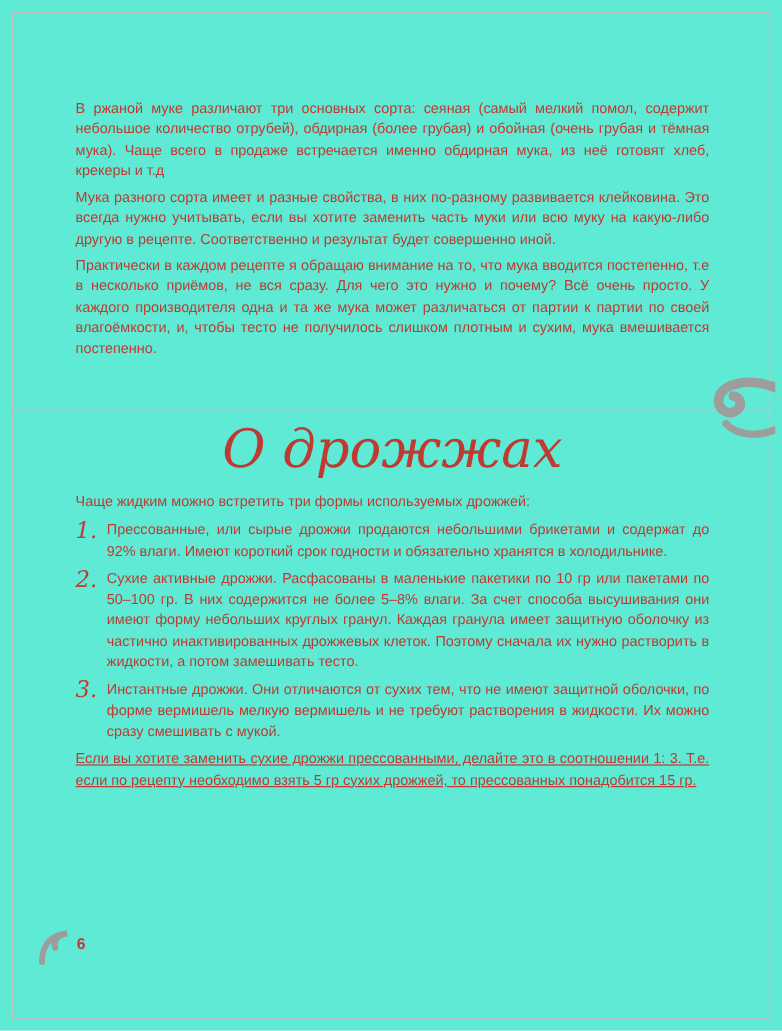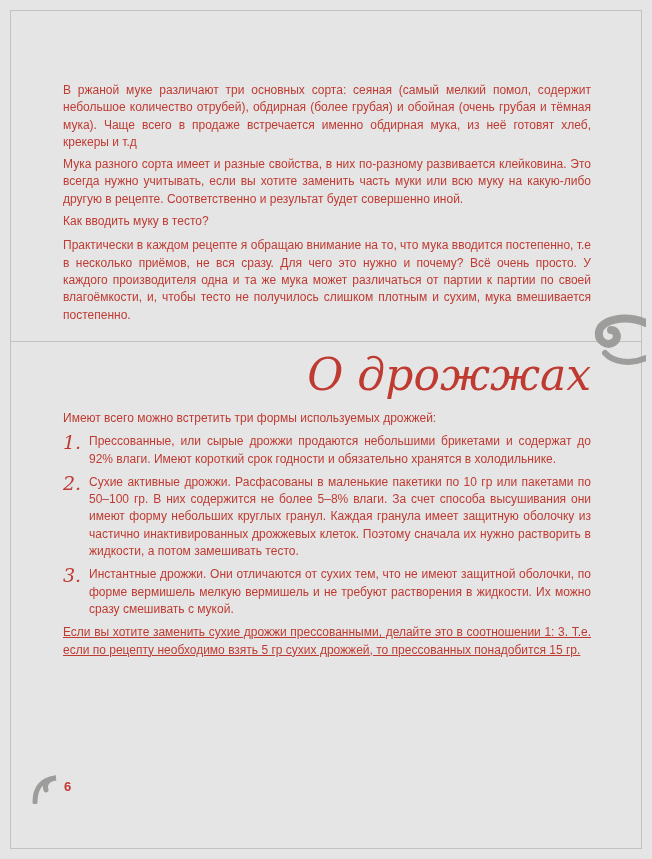--- a/index.html
+++ b/index.html
@@ -1,19 +1,19 @@
 <!DOCTYPE html>
 <html><head>
 <meta charset="utf-8">
 <style>
   html,body{margin:0;padding:0;background:#ffffff;}
   .page{
     position:relative;
     width:652px;height:859px;
-    background:#e5e5e5;
+    background:#5eead4;
     font-family:"Liberation Sans", sans-serif;
     overflow:hidden;
   }
   .page-border{
     position:absolute;
     left:10px;top:10px;right:10px;bottom:10px;
     border:1px solid #c2c2c2;
     pointer-events:none;
   }
   .divider{
@@ -33,21 +33,21 @@
   .section{top:350px;}
   .para{margin:0 0 5px 0;}
   .question{margin:2px 0 7px 0;}
   .section-title{
     margin:0 0 10px 0;
     font-family:"DejaVu Serif", serif;
     font-style:italic;
     font-weight:normal;
     font-size:44px;
     line-height:50px;
-    text-align:right;
+    text-align:center;
     color:#bf3b32;
   }
   .lead{margin:0 0 6px 0;}
   .yeast-item{
     display:flex;
     margin:0 0 6px 0;
   }
   .yeast-num{
     flex:none;
     width:26px;
@@ -80,38 +80,37 @@
 </head>
 <body>
 
 <div class="page">
 
   <div class="page-border"></div>
 
   <div class="content">
     <p class="para">В ржаной муке различают три основных сорта: сеяная (самый мелкий помол, содержит небольшое количество отрубей), обдирная (более грубая) и обойная (очень грубая и тёмная мука). Чаще всего в продаже встречается именно обдирная мука, из неё готовят хлеб, крекеры и т.д</p>
     <p class="para">Мука разного сорта имеет и разные свойства, в них по-разному развивается клейковина. Это всегда нужно учитывать, если вы хотите заменить часть муки или всю муку на какую-либо другую в рецепте. Соответственно и результат будет совершенно иной.</p>
-    <p class="para question">Как вводить муку в тесто?</p>
     <p class="para">Практически в каждом рецепте я обращаю внимание на то, что мука вводится постепенно, т.е в несколько приёмов, не вся сразу. Для чего это нужно и почему? Всё очень просто. У каждого производителя одна и та же мука может различаться от партии к партии по своей влагоёмкости, и, чтобы тесто не получилось слишком плотным и сухим, мука вмешивается постепенно.</p>
   </div>
 
   <div class="divider"></div>
 
   <div class="ornament-right">
     <svg width="58" height="54" viewBox="0 0 58 54">
       <g fill="none" stroke="#9d9d9c" stroke-linecap="round">
         <path stroke-width="8" d="M58,9 C36,0 13,6 11,18 C9.5,27 19,33 26,28 C31,24 29,16 23,16"></path>
         <path stroke-width="6" d="M58,44 C42,51 25,48 17,39"></path>
       </g>
     </svg>
   </div>
 
   <div class="section">
     <h1 class="section-title">О дрожжах</h1>
-    <p class="para lead">Имеют всего можно встретить три формы используемых дрожжей:</p>
+    <p class="para lead">Чаще жидким можно встретить три формы используемых дрожжей:</p>
 
     <div class="yeast-item">
       <span class="yeast-num">1.</span>
       <div class="yeast-text">Прессованные, или сырые дрожжи продаются небольшими брикетами и содержат до 92% влаги. Имеют короткий срок годности и обязательно хранятся в холодильнике.</div>
     </div>
     <div class="yeast-item">
       <span class="yeast-num">2.</span>
       <div class="yeast-text">Сухие активные дрожжи. Расфасованы в маленькие пакетики по 10 гр или пакетами по 50–100 гр. В них содержится не более 5–8% влаги. За счет способа высушивания они имеют форму небольших круглых гранул. Каждая гранула имеет защитную оболочку из частично инактивированных дрожжевых клеток. Поэтому сначала их нужно растворить в жидкости, а потом замешивать тесто.</div>
     </div>
     <div class="yeast-item">

